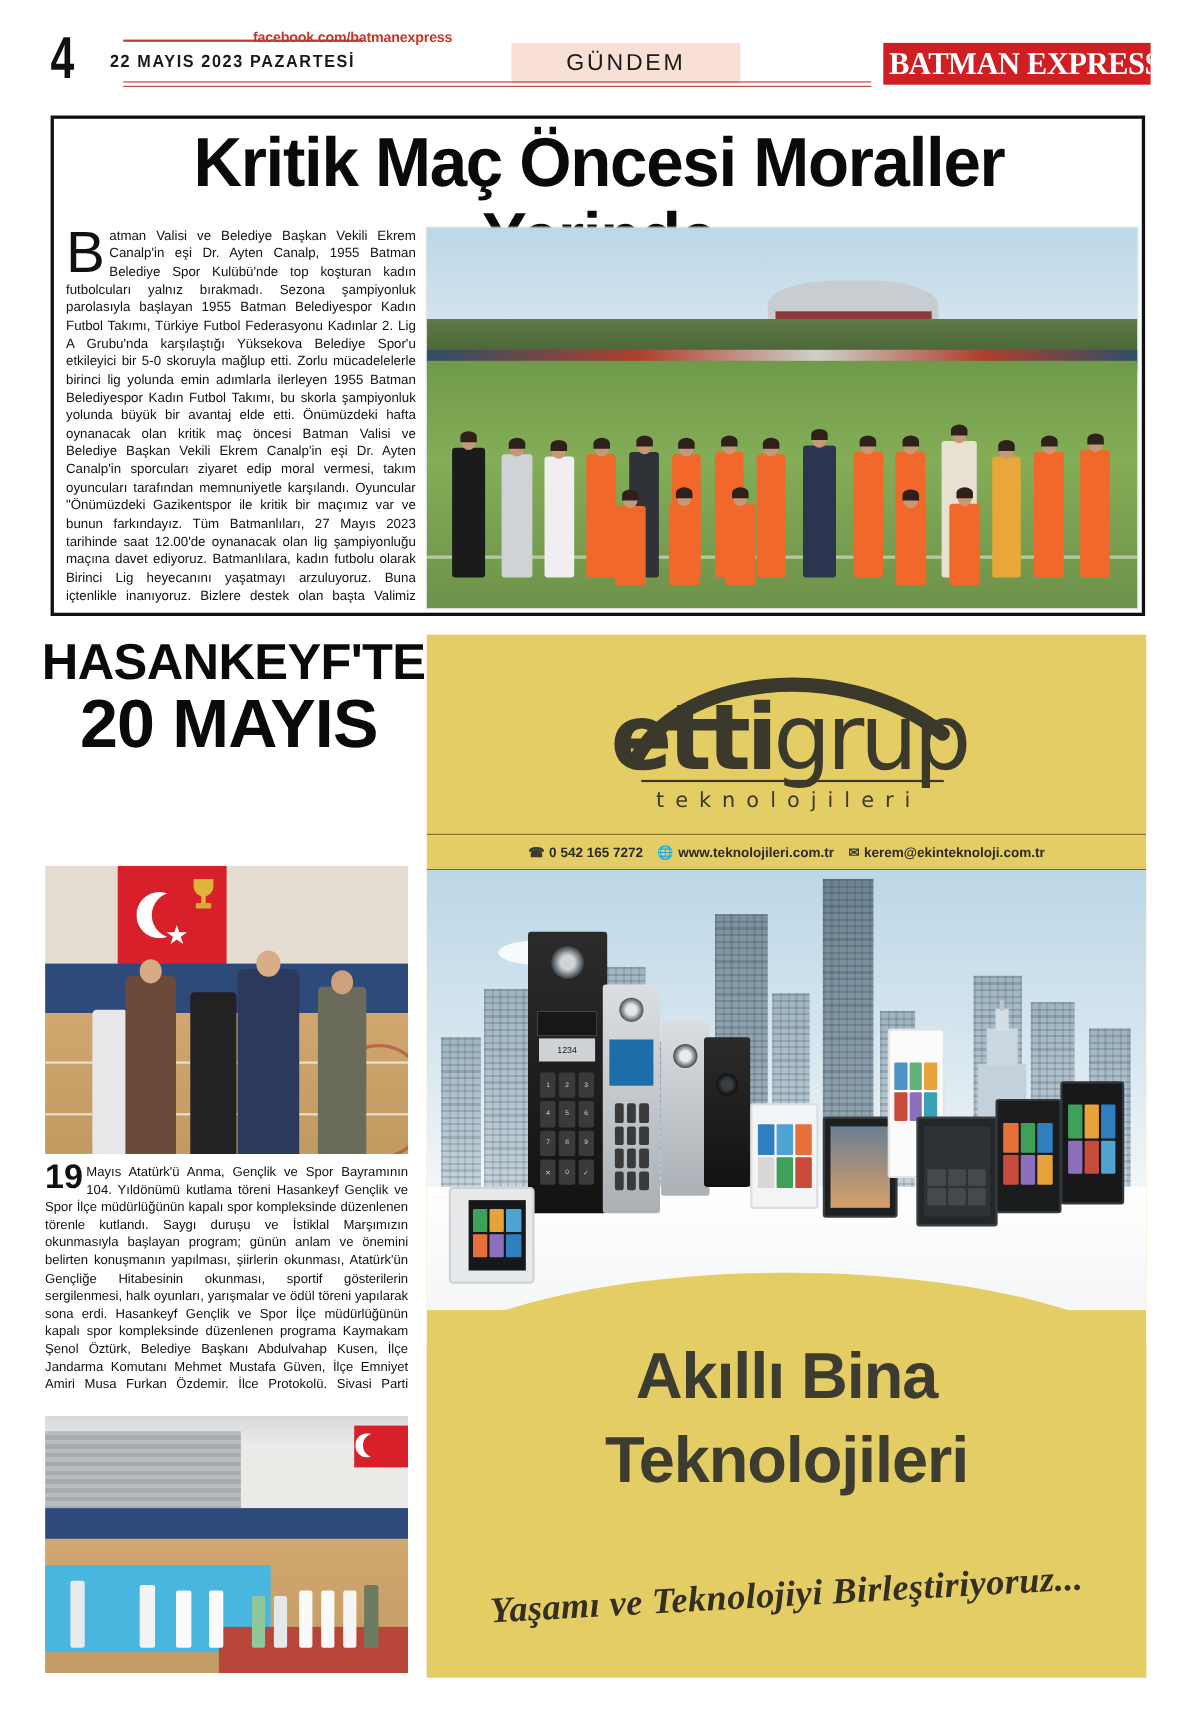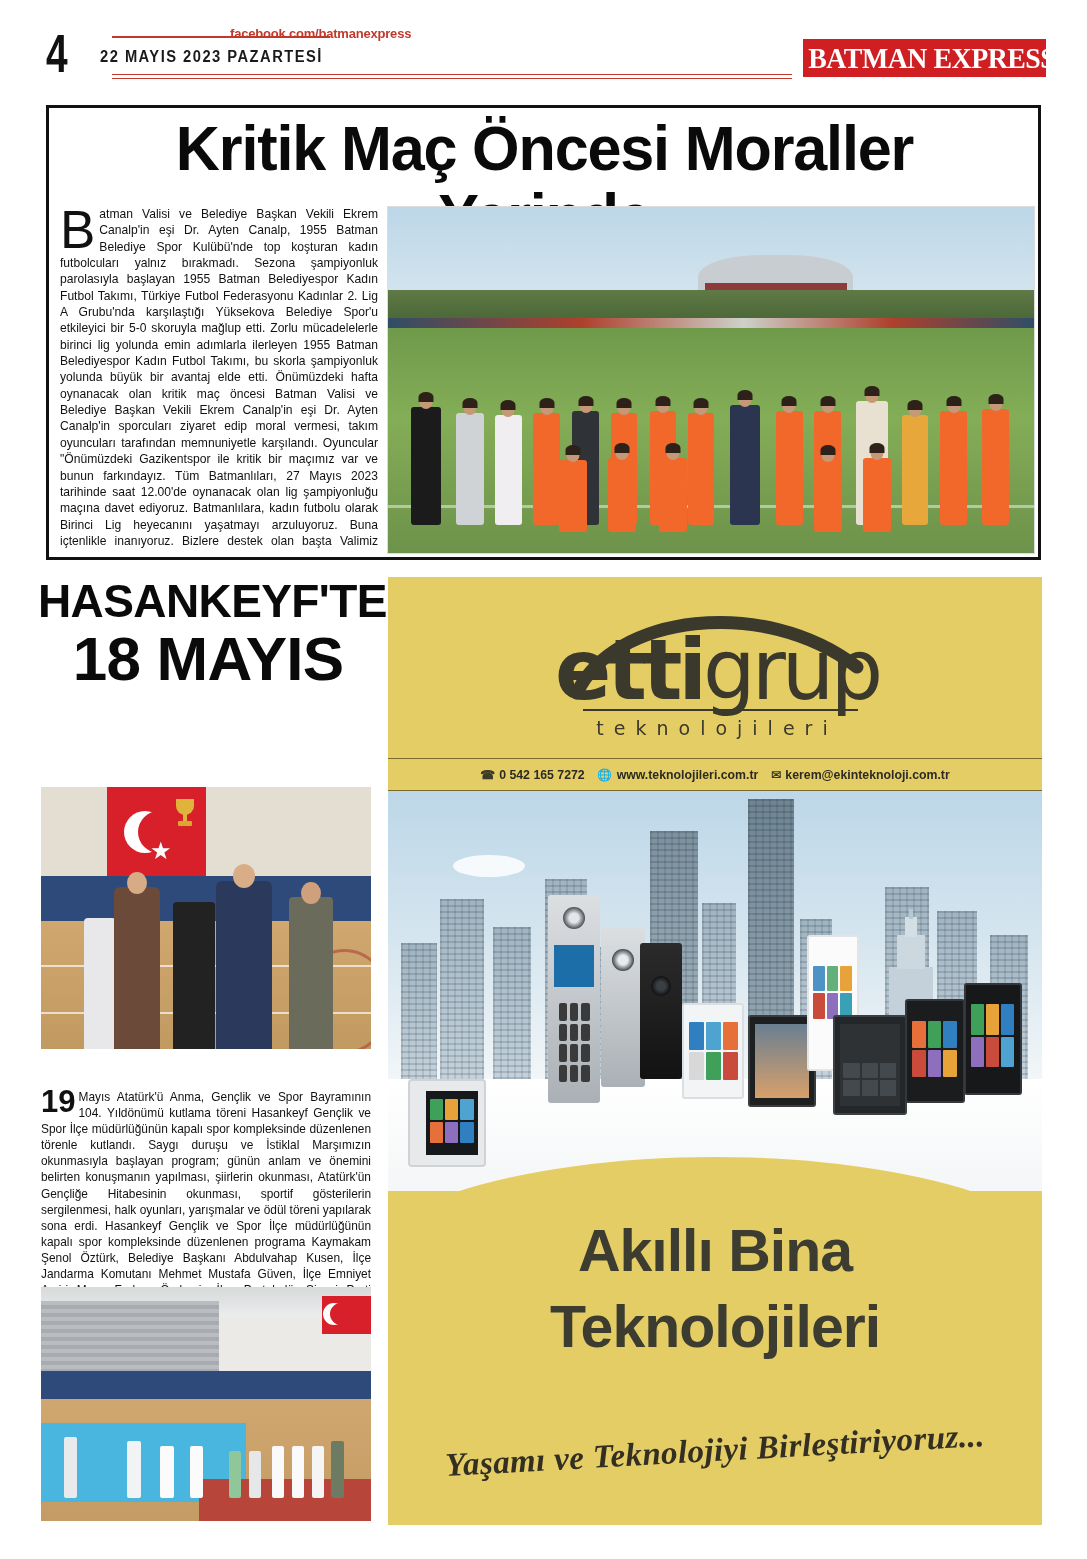--- a/index.html
+++ b/index.html
@@ -207,21 +207,20 @@
     left: 41px;
     top: 1057px;
     width: 330px;
     height: 205px;
     font-size: 11.9px;
     line-height: 16.1px;
     text-align: justify;
     color: #111;
     overflow: hidden;
     hyphens: auto;
-    margin-top: 32px;
   }
   .sub-text .dropcap {
     float: left;
     font-size: 31px;
     line-height: 26px;
     font-weight: bold;
     padding-right: 3px;
   }
 
   .sub-photo-2 {
@@ -452,20 +451,23 @@
 </style>
 </head>
 <body>
 
 <div class="masthead">
   <div class="page-number">4</div>
   <div class="fb-rule"></div>
   <div class="fb-link">facebook.com/batmanexpress</div>
   <div class="issue-date">22 MAYIS 2023 PAZARTESİ</div>
 
+  <div class="section-banner">
+    <span>GÜNDEM</span>
+  </div>
 
   <div class="rule-double"></div>
 
   <div class="brand-logo">
     <span>BATMAN EXPRESS</span>
   </div>
 </div>
 
 <div class="lead-box">
 
@@ -563,21 +565,21 @@
       <div class="player" style="left:73.5%; bottom:6%; width:28px; height:74px; background:#f2682a;">
           <div class="p-head"></div>
           <div class="p-hair"></div>
         </div>
     </div>
   </div>
 </div>
 
 <div class="sub-headline">
   <span class="l1">HASANKEYF'TE</span>
-  <span class="l2">18 MAYIS</span>
+  <span class="l2">20 MAYIS</span>
 </div>
 
 <div class="sub-photo-1">
   <div class="scene">
     <div class="gy-wall"></div>
     <div class="gy-flag"></div>
     <div class="gy-moon"></div>
     <div class="gy-star">★</div>
     <div class="gy-pad"></div>
     <div class="gy-floor"></div>
@@ -684,20 +686,39 @@
 
       <svg class="esb" viewBox="0 0 52 170">
         <rect x="4" y="58" width="44" height="112" fill="#c4d1da"></rect>
         <rect x="12" y="26" width="28" height="34" fill="#ccd8e0"></rect>
         <rect x="20" y="8" width="12" height="20" fill="#d4dee5"></rect>
         <rect x="24" y="0" width="4" height="10" fill="#b9c7d1"></rect>
       </svg>
 
       <div class="pa-ground"></div>
 
+      <div class="dev panel-blk" style="left:14%; width:72px; height:64%; bottom:22%;">
+        <div style="position:absolute;left:50%;top:5%;transform:translateX(-50%);width:30px;height:30px;border-radius:50%;background:radial-gradient(circle,#cfd4d8 30%,#3a3f44 70%);"></div>
+        <div style="position:absolute;left:12%;top:28%;width:76%;height:9%;background:#171717;border:1px solid #444;"></div>
+        <div style="position:absolute;left:14%;top:38%;width:72%;height:8%;background:#cfd2d4;display:flex;align-items:center;justify-content:center;font-size:8px;color:#222;">1234</div>
+        <div class="keypad" style="left:16%;top:50%;width:68%;height:40%;">
+          <div class="key">1</div>
+            <div class="key">2</div>
+            <div class="key">3</div>
+          <div class="key">4</div>
+            <div class="key">5</div>
+            <div class="key">6</div>
+          <div class="key">7</div>
+            <div class="key">8</div>
+            <div class="key">9</div>
+          <div class="key">✕</div>
+            <div class="key">0</div>
+            <div class="key">✓</div>
+        </div>
+      </div>
 
       <div class="dev panel-sil" style="left:24.5%; width:52px; height:52%; bottom:22%;">
         <div style="position:absolute;left:50%;top:6%;transform:translateX(-50%);width:22px;height:22px;border-radius:50%;background:radial-gradient(circle,#e4e7e9 30%,#4a4f53 70%);"></div>
         <div class="screen" style="left:12%;top:24%;width:76%;height:20%;"></div>
         <div class="keypad" style="left:20%;top:52%;width:60%;height:38%;">
           <div class="key"></div>
             <div class="key"></div>
             <div class="key"></div>
           <div class="key"></div>
             <div class="key"></div>

